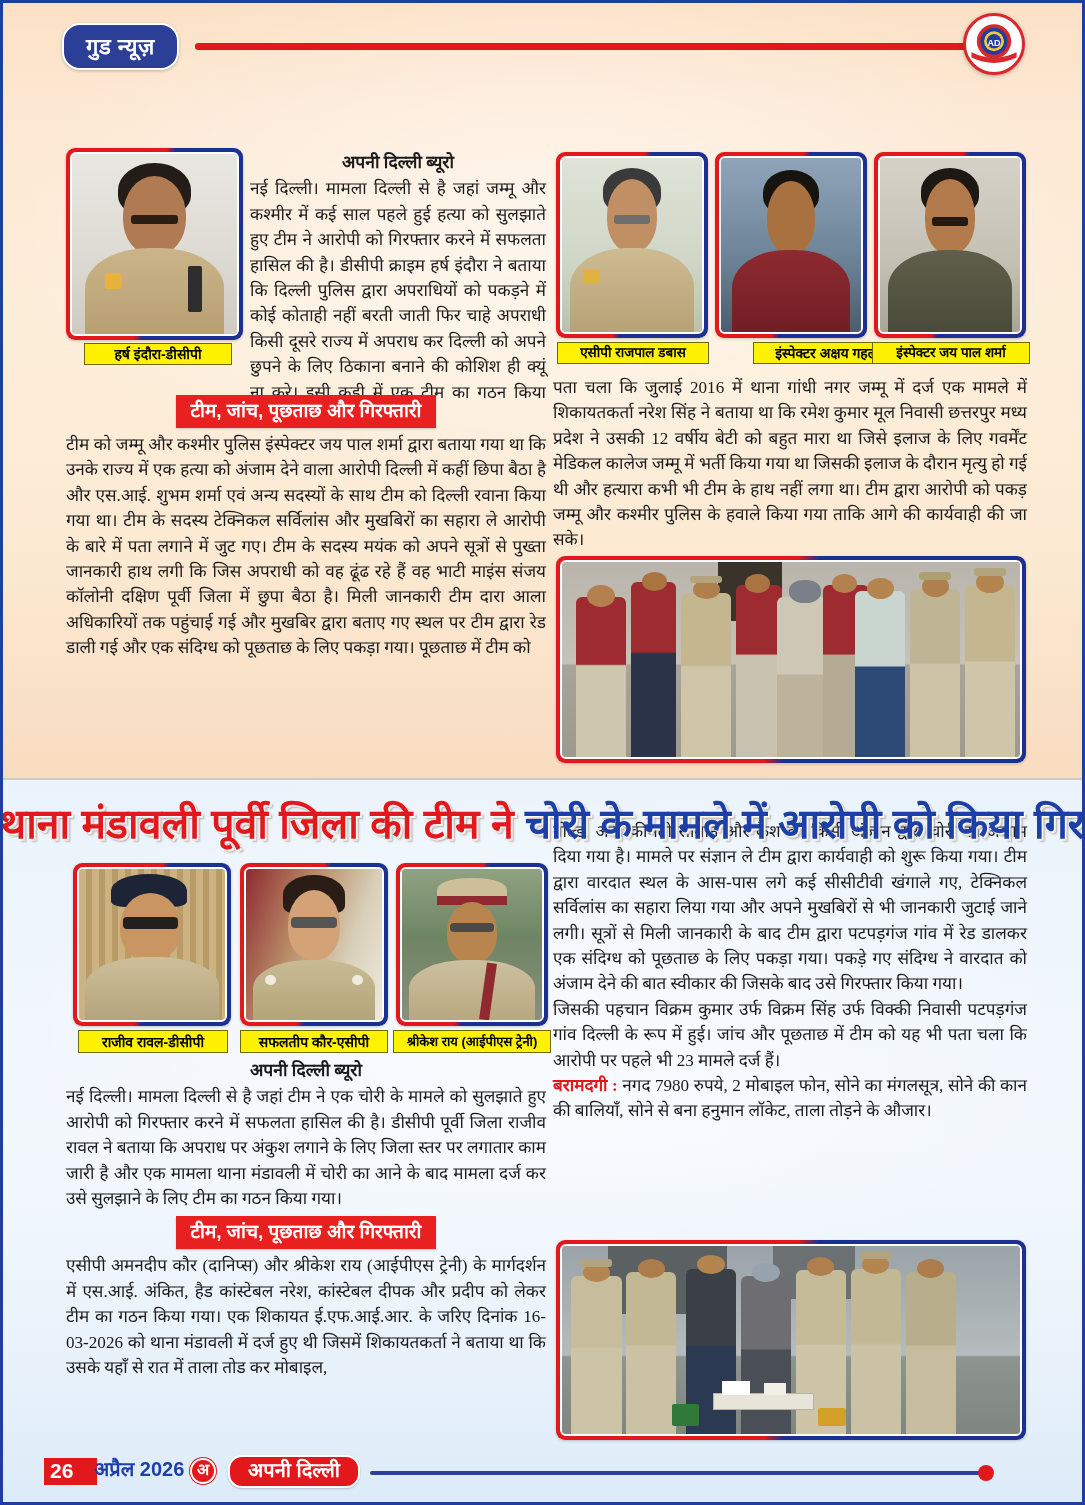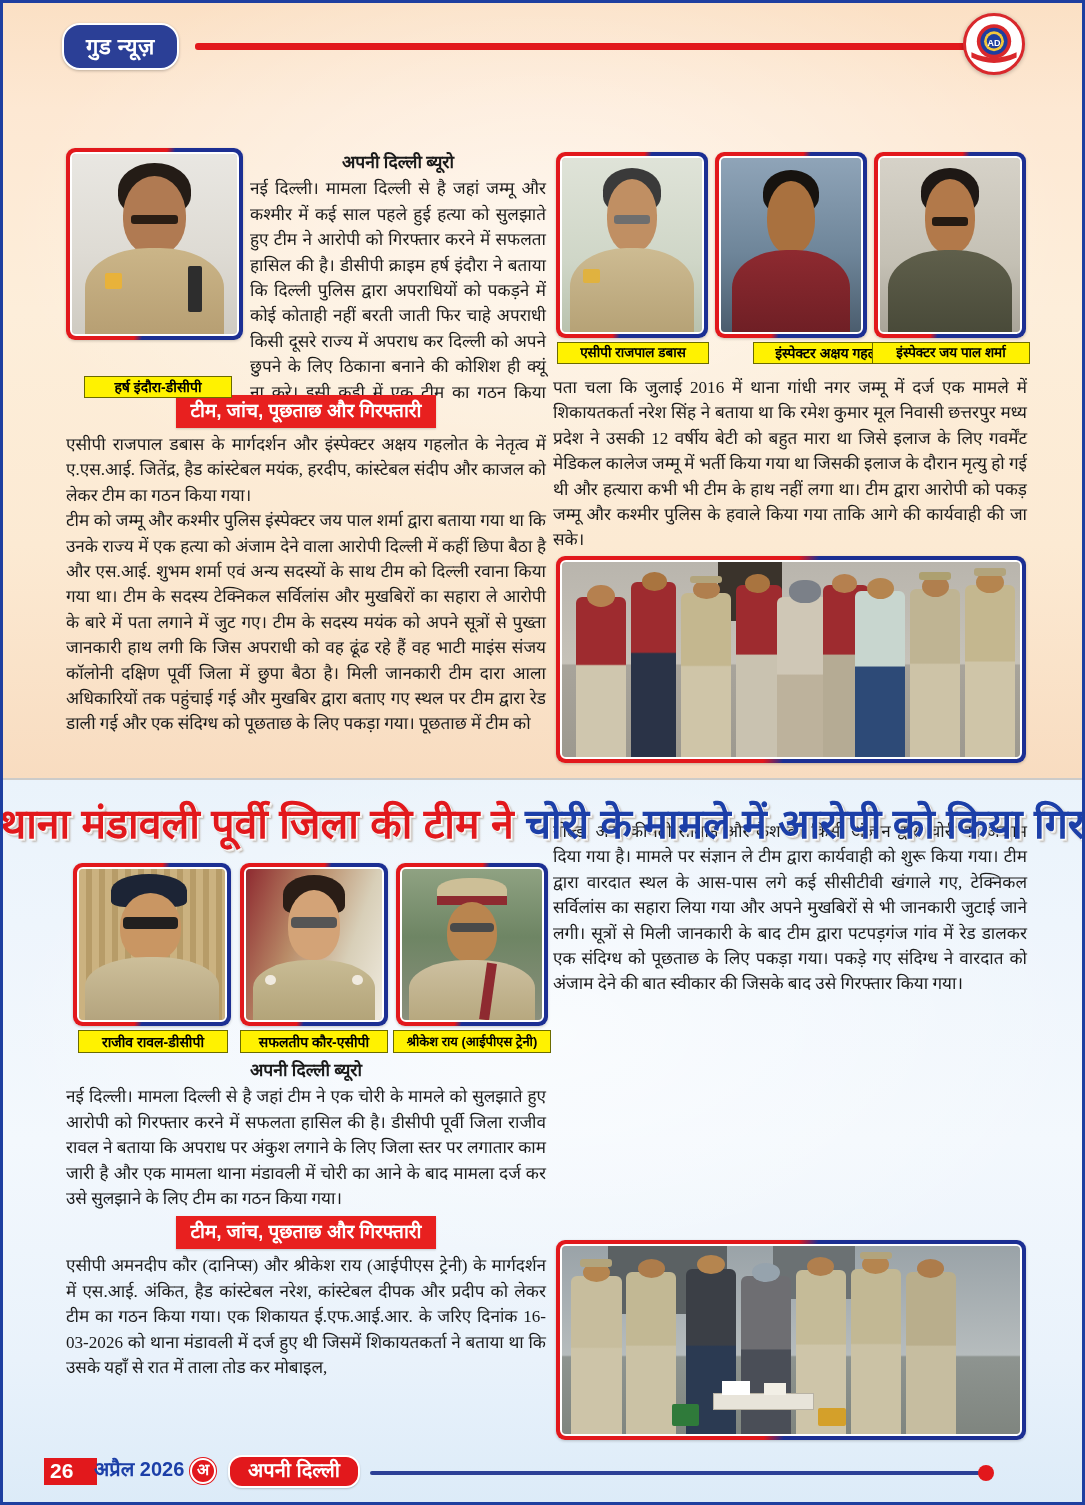--- a/index.html
+++ b/index.html
@@ -245,21 +245,21 @@
         <div class="bg" style="background:linear-gradient(180deg,#e9e7e2 0%,#dedbd4 55%,#cfcbc2 100%)"></div>
         <div class="hair" style="left:28%;top:5%;width:44%;height:30%;background:#241c16"></div>
         <div class="head" style="left:31%;top:12%;width:38%;height:44%;background:#b07a52"></div>
         <div style="position:absolute;left:36%;top:34%;width:28%;height:5%;background:#2a1d14;border-radius:3px"></div>
         <div class="torso" style="left:8%;top:52%;width:84%;height:48%;background:linear-gradient(180deg,#cbb588,#b79f73)"></div>
         <div style="position:absolute;left:20%;top:66%;width:10%;height:9%;background:#e8b23a;border-radius:2px"></div>
         <div style="position:absolute;left:70%;top:62%;width:9%;height:26%;background:#2d2d2d;border-radius:2px"></div>
       </div>
     </div>
   </div>
-  <div class="caption" style="left:84px; top:343px; width:148px; height:22px; font-size:14px;margin-top:33px;">हर्ष इंदौरा-डीसीपी</div>
+  <div class="caption" style="left:84px; top:343px; width:148px; height:22px; font-size:14px;">हर्ष इंदौरा-डीसीपी</div>
 
   <div class="frame" style="left:556px; top:152px; width:152px; height:186px;">
     <div class="inner">
       <div class="ph">
         <div class="bg" style="background:linear-gradient(180deg,#dfe3d8 0%,#cfd6c7 60%,#b9c2ae 100%)"></div>
         <div class="hair" style="left:29%;top:6%;width:42%;height:26%;background:#3a3a3a"></div>
         <div class="head" style="left:32%;top:12%;width:36%;height:42%;background:#c08f63"></div>
         <div style="position:absolute;left:37%;top:33%;width:26%;height:5%;background:#6e6e6e;border-radius:3px"></div>
         <div class="torso" style="left:6%;top:52%;width:88%;height:48%;background:linear-gradient(180deg,#cdbb92,#b6a276)"></div>
         <div style="position:absolute;left:15%;top:64%;width:12%;height:8%;background:#e0b23f;border-radius:2px"></div>
@@ -295,21 +295,20 @@
 
   <div class="col" style="left:250px; top:150px; width:296px;">
     <div class="byline">अपनी दिल्ली ब्यूरो</div>
     <p>नई दिल्ली। मामला दिल्ली से है जहां जम्मू और कश्मीर में कई साल पहले हुई हत्या को सुलझाते हुए टीम ने आरोपी को गिरफ्तार करने में सफलता हासिल की है। डीसीपी क्राइम हर्ष इंदौरा ने बताया कि दिल्ली पुलिस द्वारा अपराधियों को पकड़ने में कोई कोताही नहीं बरती जाती फिर चाहे अपराधी किसी दूसरे राज्य में अपराध कर दिल्ली को अपने छुपने के लिए ठिकाना बनाने की कोशिश ही क्यूं ना करे। इसी कड़ी में एक टीम का गठन किया गया।</p>
   </div>
 
   <div class="col" style="left:66px; top:390px; width:480px;">
     <div class="banner-wrap">
       <span class="subbanner">टीम, जांच, पूछताछ और गिरफ्तारी</span>
     </div>
-    <p>एसीपी राजपाल डबास के मार्गदर्शन और इंस्पेक्टर अक्षय गहलोत के नेतृत्व में ए.एस.आई. जितेंद्र, हैड कांस्टेबल मयंक, हरदीप, कांस्टेबल संदीप और काजल को लेकर टीम का गठन किया गया।</p>
     <p>टीम को जम्मू और कश्मीर पुलिस इंस्पेक्टर जय पाल शर्मा द्वारा बताया गया था कि उनके राज्य में एक हत्या को अंजाम देने वाला आरोपी दिल्ली में कहीं छिपा बैठा है और एस.आई. शुभम शर्मा एवं अन्य सदस्यों के साथ टीम को दिल्ली रवाना किया गया था। टीम के सदस्य टेक्निकल सर्विलांस और मुखबिरों का सहारा ले आरोपी के बारे में पता लगाने में जुट गए। टीम के सदस्य मयंक को अपने सूत्रों से पुख्ता जानकारी हाथ लगी कि जिस अपराधी को वह ढूंढ रहे हैं वह भाटी माइंस संजय कॉलोनी दक्षिण पूर्वी जिला में छुपा बैठा है। मिली जानकारी टीम दारा आला अधिकारियों तक पहुंचाई गई और मुखबिर द्वारा बताए गए स्थल पर टीम द्वारा रेड डाली गई और एक संदिग्ध को पूछताछ के लिए पकड़ा गया। पूछताछ में टीम को</p>
   </div>
 
   <div class="col" style="left:553px; top:375px; width:474px;">
     <p>पता चला कि जुलाई 2016 में थाना गांधी नगर जम्मू में दर्ज एक मामले में शिकायतकर्ता नरेश सिंह ने बताया था कि रमेश कुमार मूल निवासी छत्तरपुर मध्य प्रदेश ने उसकी 12 वर्षीय बेटी को बहुत मारा था जिसे इलाज के लिए गवर्मेंट मेडिकल कालेज जम्मू में भर्ती किया गया था जिसकी इलाज के दौरान मृत्यु हो गई थी और हत्यारा कभी भी टीम के हाथ नहीं लगा था। टीम द्वारा आरोपी को पकड़ जम्मू और कश्मीर पुलिस के हवाले किया गया ताकि आगे की कार्यवाही की जा सके।</p>
   </div>
 
   <div class="frame" style="left:556px; top:556px; width:470px; height:207px;">
     <div class="inner">
       <div class="ph">
@@ -393,20 +392,22 @@
     <div class="byline">अपनी दिल्ली ब्यूरो</div>
     <p>नई दिल्ली। मामला दिल्ली से है जहां टीम ने एक चोरी के मामले को सुलझाते हुए आरोपी को गिरफ्तार करने में सफलता हासिल की है। डीसीपी पूर्वी जिला राजीव रावल ने बताया कि अपराध पर अंकुश लगाने के लिए जिला स्तर पर लगातार काम जारी है और एक मामला थाना मंडावली में चोरी का आने के बाद मामला दर्ज कर उसे सुलझाने के लिए टीम का गठन किया गया।</p>
     <div class="banner-wrap">
       <span class="subbanner">टीम, जांच, पूछताछ और गिरफ्तारी</span>
     </div>
     <p>एसीपी अमनदीप कौर (दानिप्स) और  श्रीकेश राय (आईपीएस ट्रेनी) के मार्गदर्शन में एस.आई. अंकित, हैड कांस्टेबल नरेश, कांस्टेबल दीपक और प्रदीप को लेकर टीम का गठन किया गया। एक शिकायत ई.एफ.आई.आर. के जरिए दिनांक 16-03-2026 को थाना मंडावली में दर्ज हुए थी जिसमें शिकायतकर्ता ने बताया था कि उसके यहाँ से रात में ताला तोड कर मोबाइल,</p>
   </div>
 
   <div class="col" style="left:553px; top:819px; width:474px;">
     <p>गोल्ड, अन्य कीमती सामान और कैश की किसी अंजान द्वारा चोरी को अंजाम दिया गया है। मामले पर संज्ञान ले टीम द्वारा कार्यवाही को शुरू किया गया। टीम द्वारा वारदात स्थल के आस-पास लगे कई सीसीटीवी खंगाले गए, टेक्निकल सर्विलांस का सहारा लिया गया और अपने मुखबिरों से भी जानकारी जुटाई जाने लगी। सूत्रों से मिली जानकारी के बाद टीम द्वारा पटपड़गंज गांव में रेड डालकर एक संदिग्ध को पूछताछ के लिए पकड़ा गया। पकड़े गए संदिग्ध ने वारदात को अंजाम देने की बात स्वीकार की जिसके बाद उसे गिरफ्तार किया गया।</p>
+    <p>जिसकी पहचान विक्रम कुमार उर्फ  विक्रम सिंह उर्फ  विक्की निवासी पटपड़गंज गांव दिल्ली के रूप में हुई। जांच और पूछताछ में टीम को यह भी पता चला कि आरोपी पर पहले भी 23 मामले दर्ज हैं।</p>
+    <p><span class="red-lead">बरामदगी :</span><span> नगद 7980 रुपये, 2 मोबाइल फोन, सोने का मंगलसूत्र, सोने की कान की बालियाँ, सोने से बना हनुमान लॉकेट, ताला तोड़ने के औजार।</span></p>
   </div>
 
   <div class="frame" style="left:556px; top:1240px; width:470px; height:200px;">
     <div class="inner">
       <div class="ph">
         <div class="bg" style="background:linear-gradient(180deg,#9aa3a8 0%,#b6bcbd 58%,#8e9490 59%,#7f857f 100%)"></div>
         <div style="position:absolute;left:10%;top:0;width:26%;height:36%;background:#5b6163"></div>
         <div style="position:absolute;left:46%;top:0;width:18%;height:28%;background:#6b7173"></div>
         <div style="position:absolute;left:2%;top:16%;width:11%;height:84%;background:linear-gradient(180deg,#c7bd9d 0%,#c7bd9d 45%,#cdc4a8 46%,#cdc4a8 100%);border-radius:6px 6px 0 0"></div>
         <div style="position:absolute;left:4.5%;top:9%;width:6%;height:10%;background:#b5854f;border-radius:50%"></div>

